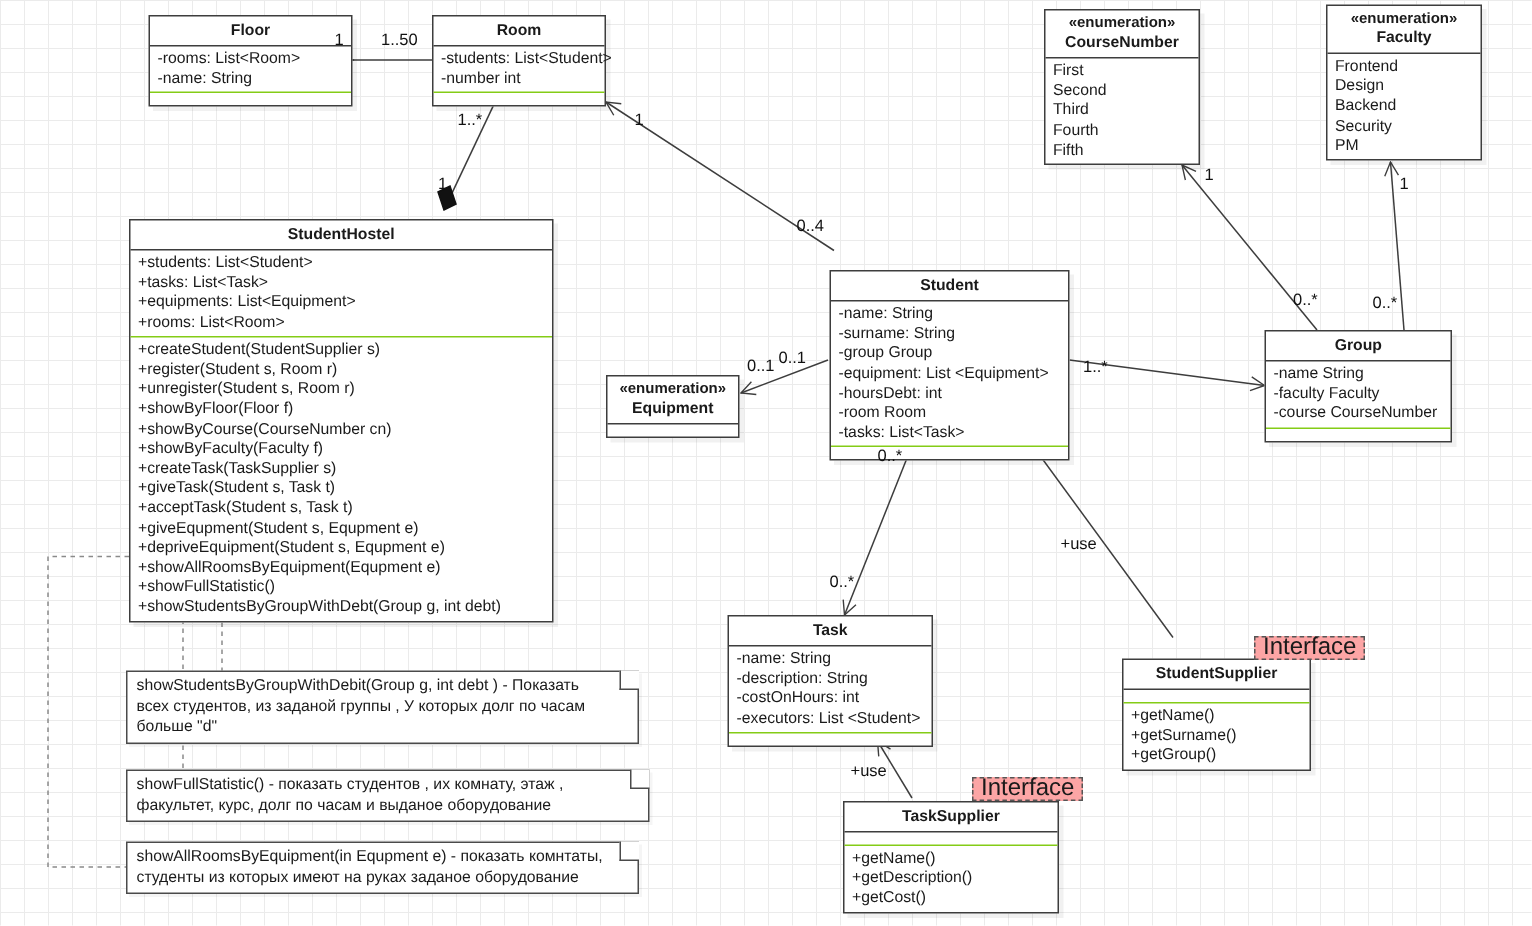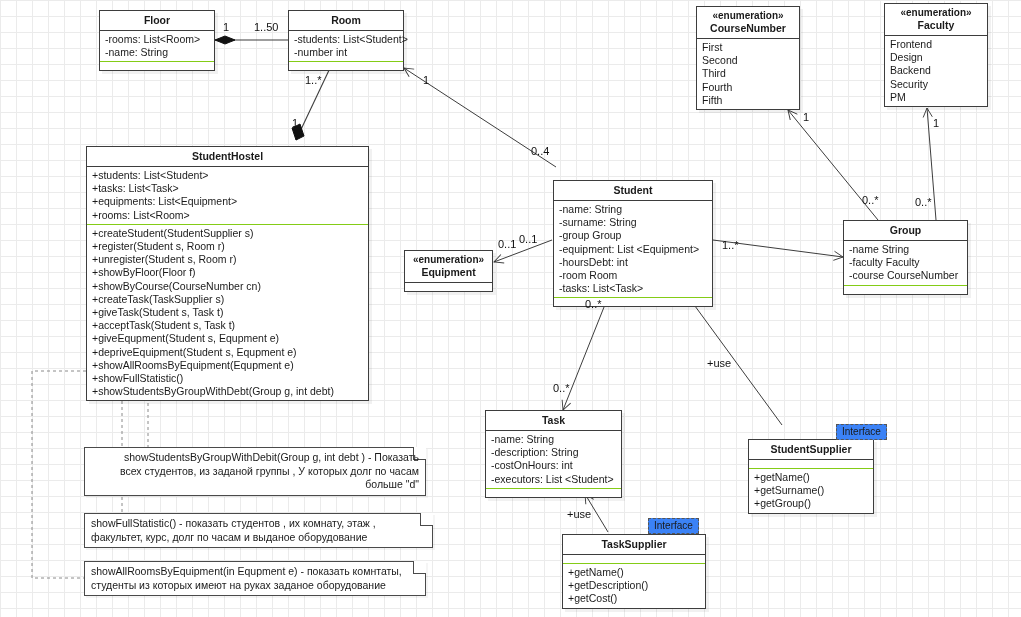--- a/index.html
+++ b/index.html
@@ -55,22 +55,22 @@
     box-shadow:2px 2px 0 0 rgba(0,0,0,0.04);
   }
   .note .dog{
     position:absolute;right:-1px;top:-1px;width:12px;height:12px;
     background:#fff;border-left:1px solid #4a4a4a;border-bottom:1px solid #4a4a4a;
   }
   .note .txt{position:relative;z-index:2;}
 
   
   .iface-tag{
-    position:absolute;background:#3b82f6;border:1px dashed #555;
-    padding:1px 5px 1px 5px;font-size:10px;line-height:12px;z-index:7;
+    position:absolute;background:#fca5a5;border:1px dashed #555;
+    padding:1px 5px 1px 5px;font-size:16px;line-height:12px;z-index:7;
   }
 
   
   .mlabel{
     position:absolute;font-size:11px;line-height:12px;color:#111;
     background:transparent;z-index:8;white-space:nowrap;
   }
 </style>
 </head>
 <body>
@@ -163,21 +163,21 @@
 
   <div class="mlabel" style="left:933px;top:117px;">1</div>
   <div class="mlabel" style="left:915px;top:196px;">0..*</div>
 
   <div class="mlabel" style="left:585px;top:298px;">0..*</div>
   <div class="mlabel" style="left:553px;top:382px;">0..*</div>
 
   <div class="mlabel" style="left:707px;top:357px;">+use</div>
   <div class="mlabel" style="left:567px;top:508px;">+use</div>
 
-  <div class="uml" style="left:99px;top:10px;width:116px;">
+  <div class="uml" style="left:99px;top:10px;width:136px;">
     <div class="hdr">
       <span class="nm">Floor</span>
     </div>
     <div class="sec">
       <div>-rooms: List&lt;Room&gt;</div>
       <div>-name: String</div>
     </div>
     <div class="sec empty"></div>
   </div>
 
@@ -229,20 +229,21 @@
       <div>+tasks: List&lt;Task&gt;</div>
       <div>+equipments: List&lt;Equipment&gt;</div>
       <div>+rooms: List&lt;Room&gt;</div>
     </div>
     <div class="sec">
       <div>+createStudent(StudentSupplier s)</div>
       <div>+register(Student s, Room r)</div>
       <div>+unregister(Student s, Room r)</div>
       <div>+showByFloor(Floor f)</div>
       <div>+showByCourse(CourseNumber cn)</div>
+      <div>+showByFaculty(Faculty f)</div>
       <div>+createTask(TaskSupplier s)</div>
       <div>+giveTask(Student s, Task t)</div>
       <div>+acceptTask(Student s, Task t)</div>
       <div>+giveEqupment(Student s, Equpment e)</div>
       <div>+depriveEquipment(Student s, Equpment e)</div>
       <div>+showAllRoomsByEquipment(Equpment e)</div>
       <div>+showFullStatistic()</div>
       <div>+showStudentsByGroupWithDebt(Group g, int debt)</div>
     </div>
   </div>
@@ -315,21 +316,21 @@
       <span class="nm">TaskSupplier</span>
     </div>
     <div class="sec empty"></div>
     <div class="sec">
       <div>+getName()</div>
       <div>+getDescription()</div>
       <div>+getCost()</div>
     </div>
   </div>
 
-  <div class="note" style="left:84px;top:447px;width:342px;text-align:right;">
+  <div class="note" style="left:84px;top:447px;width:342px;">
     <span class="dog"></span>
     <div class="txt">
       <div>    showStudentsByGroupWithDebit(Group g, int debt ) - Показать</div>
       <div>всех студентов, из заданой группы , У которых долг по часам</div>
       <div>больше "d"</div>
     </div>
   </div>
 
   <div class="note" style="left:84px;top:513px;width:349px;">
     <span class="dog"></span>

